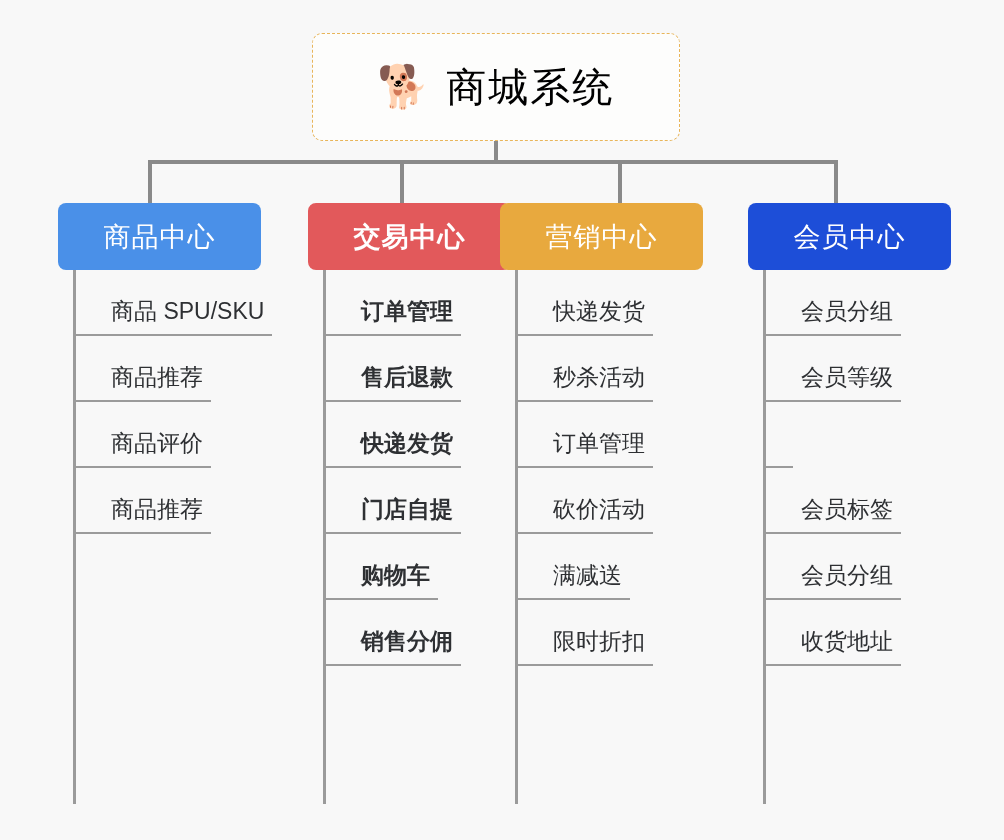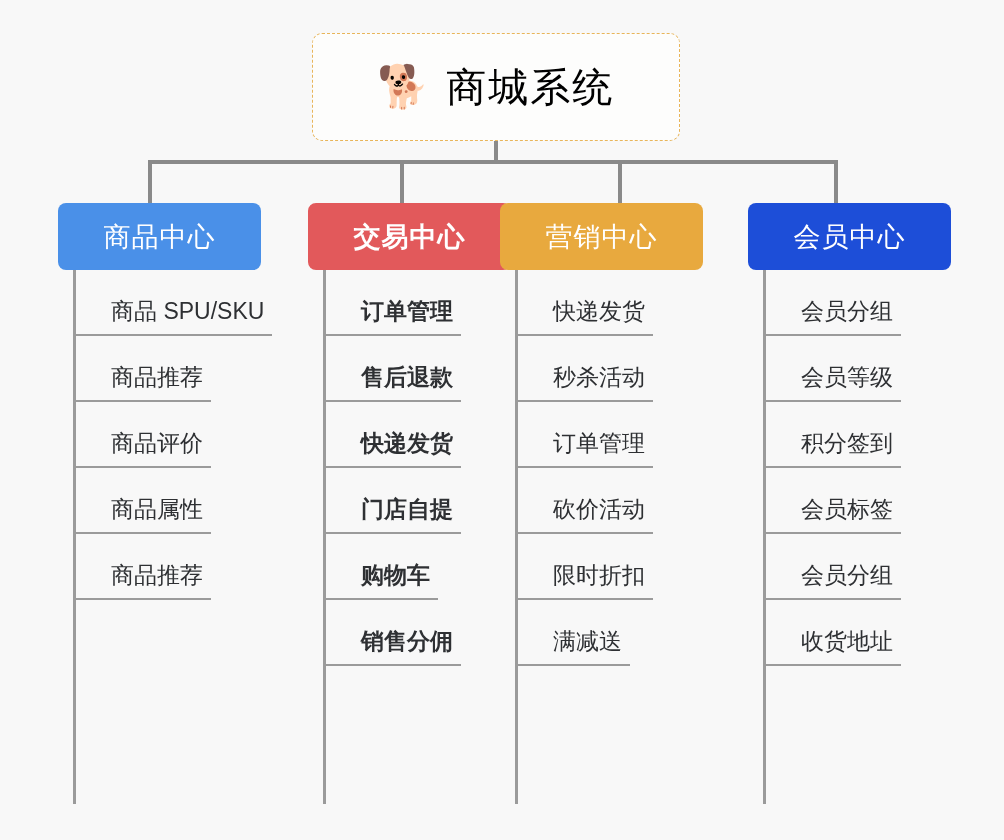--- a/index.html
+++ b/index.html
@@ -141,24 +141,20 @@
           </li>
           <li class="leaf-item">
             <span class="leaf-label">商品推荐</span>
             <div class="leaf-stub" style="left: 15px; bottom: 0px; width: 30px;"></div>
           </li>
           <li class="leaf-item">
             <span class="leaf-label">商品评价</span>
             <div class="leaf-stub" style="left: 15px; bottom: 0px; width: 30px;"></div>
           </li>
           <li class="leaf-item">
-            <span class="leaf-label">商品属性</span>
-            <div class="leaf-stub" style="left: 15px; bottom: 0px; width: 30px;"></div>
-          </li>
-          <li class="leaf-item">
             <span class="leaf-label">商品推荐</span>
             <div class="leaf-stub" style="left: 15px; bottom: 0px; width: 30px;"></div>
           </li>
         </ul>
         <div class="leaf-spine" style="left: 15px; top: 67px; height: 534px;"></div>
       </div>
       <div class="column" style="left: 308px; font-weight: bold;">
         <div class="cat-header" style="background: rgb(226, 89, 91);">
           <span>交易中心</span>
         </div>
@@ -205,45 +201,44 @@
           </li>
           <li class="leaf-item">
             <span class="leaf-label">订单管理</span>
             <div class="leaf-stub" style="left: 15px; bottom: 0px; width: 30px;"></div>
           </li>
           <li class="leaf-item">
             <span class="leaf-label">砍价活动</span>
             <div class="leaf-stub" style="left: 15px; bottom: 0px; width: 30px;"></div>
           </li>
           <li class="leaf-item">
+            <span class="leaf-label">满减送</span>
+            <div class="leaf-stub" style="left: 15px; bottom: 0px; width: 30px;"></div>
+          </li>
+          <li class="leaf-item">
             <span class="leaf-label">限时折扣</span>
-            <div class="leaf-stub" style="left: 15px; bottom: 0px; width: 30px;"></div>
-          </li>
-          <li class="leaf-item">
-            <span class="leaf-label">满减送</span>
             <div class="leaf-stub" style="left: 15px; bottom: 0px; width: 30px;"></div>
           </li>
         </ul>
         <div class="leaf-spine" style="left: 15px; top: 67px; height: 534px;"></div>
       </div>
       <div class="column" style="left: 748px;">
         <div class="cat-header" style="background: #1d4ed8;">
           <span>会员中心</span>
         </div>
         <ul class="leaf-list">
           <li class="leaf-item">
             <span class="leaf-label">会员分组</span>
             <div class="leaf-stub" style="left: 15px; bottom: 0px; width: 30px;"></div>
           </li>
           <li class="leaf-item">
             <span class="leaf-label">会员等级</span>
             <div class="leaf-stub" style="left: 15px; bottom: 0px; width: 30px;"></div>
           </li>
           <li class="leaf-item">
-            <span class="leaf-label">积分签到</span>
             <div class="leaf-stub" style="left: 15px; bottom: 0px; width: 30px;"></div>
           </li>
           <li class="leaf-item">
             <span class="leaf-label">会员标签</span>
             <div class="leaf-stub" style="left: 15px; bottom: 0px; width: 30px;"></div>
           </li>
           <li class="leaf-item">
             <span class="leaf-label">会员分组</span>
             <div class="leaf-stub" style="left: 15px; bottom: 0px; width: 30px;"></div>
           </li>

